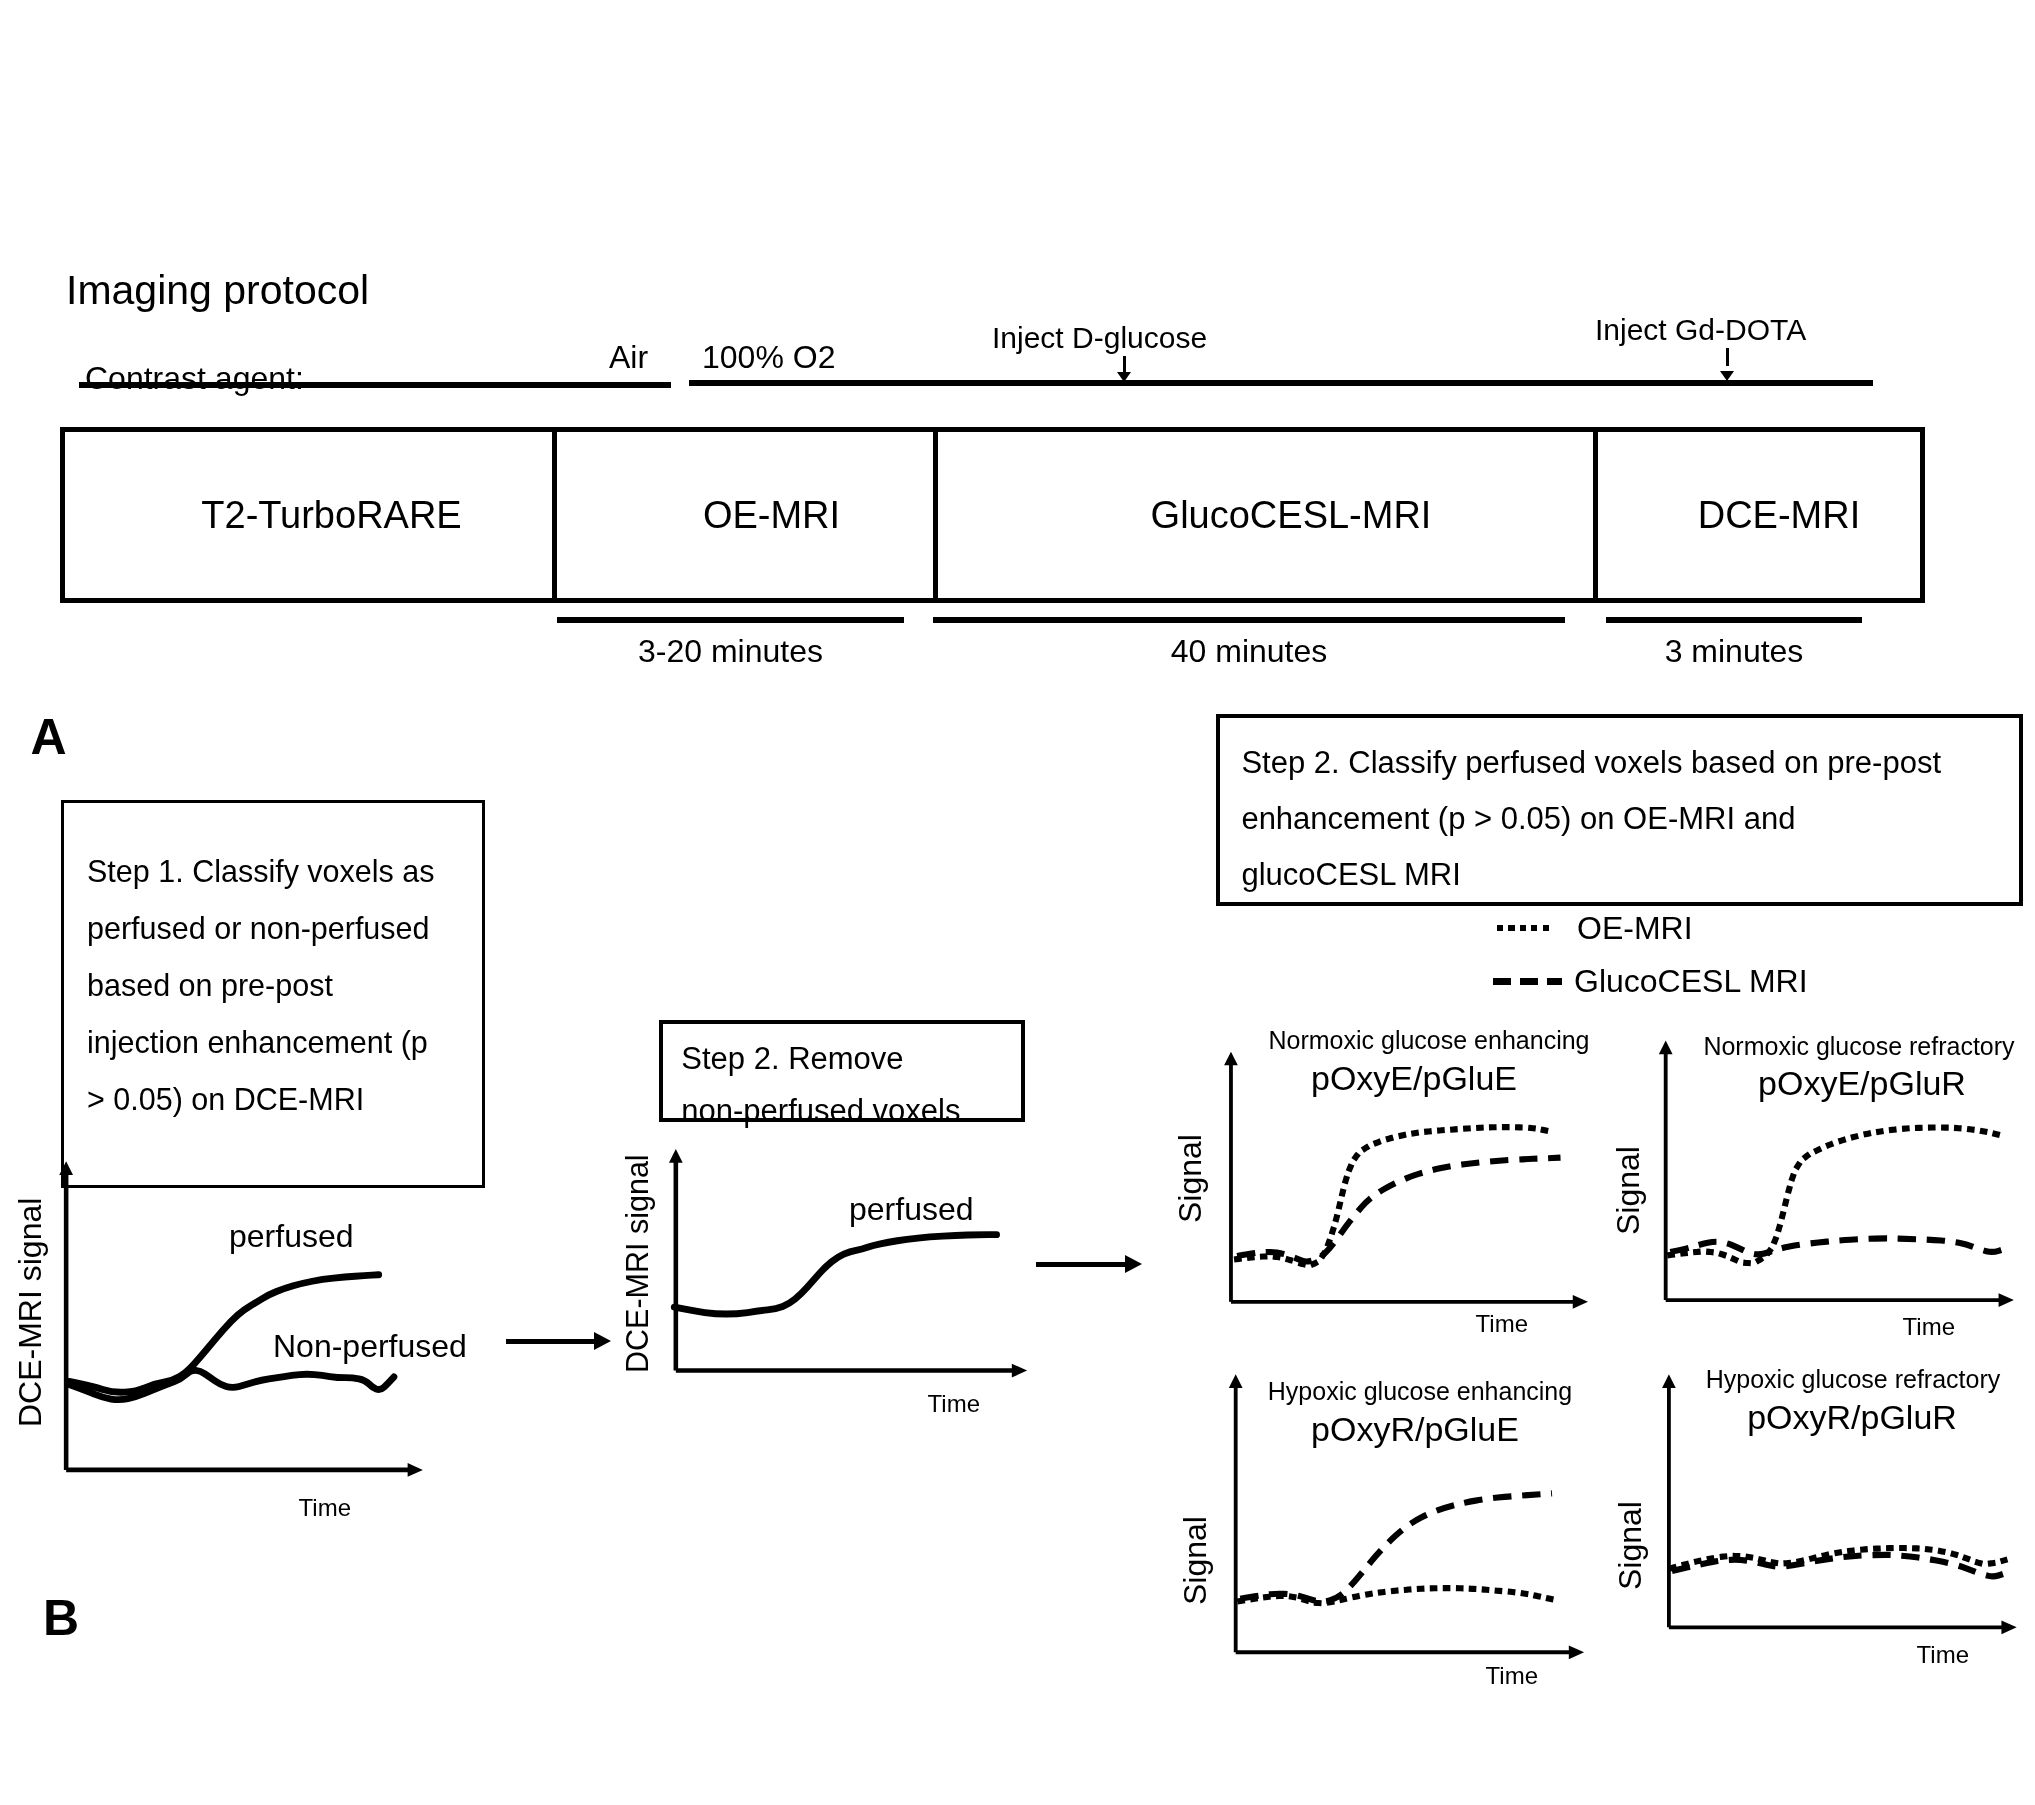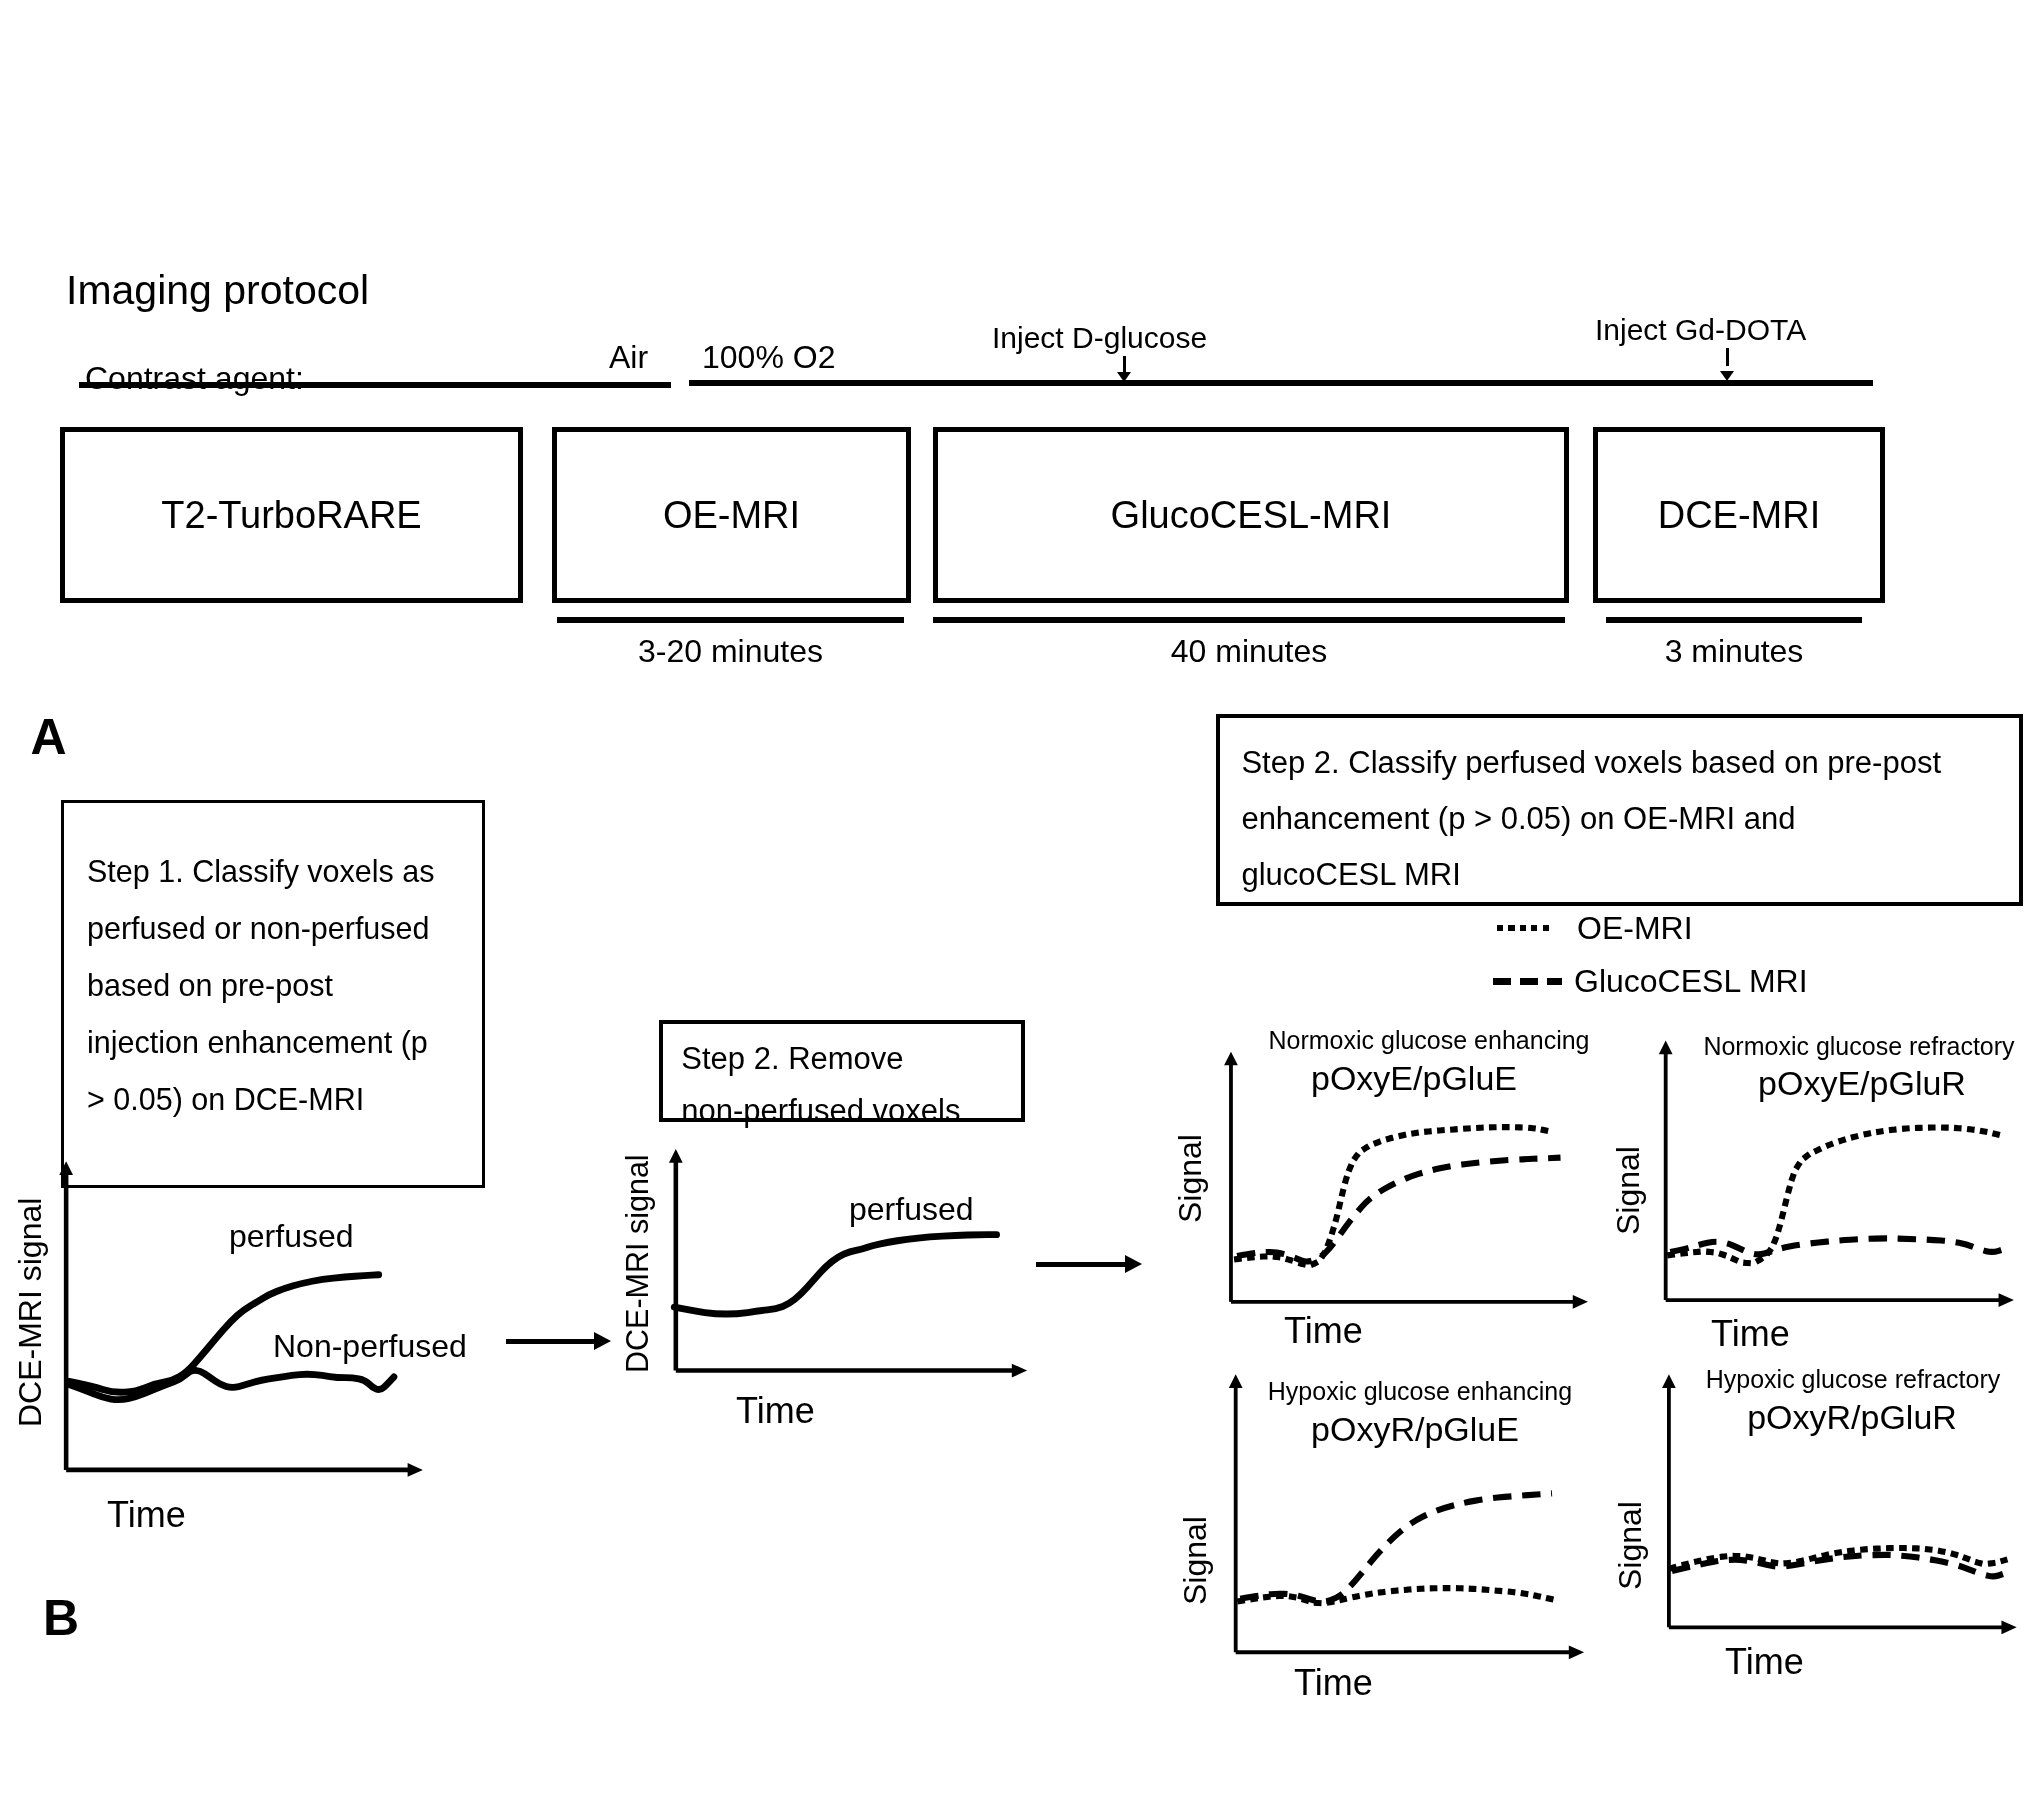--- a/index.html
+++ b/index.html
@@ -7,31 +7,31 @@
     width:2035px;height:1806px;position:relative;background:#ffffff;
     font-family:"Liberation Sans", sans-serif;color:#000;overflow:hidden;
   }
   .abs{position:absolute;}
   .nowrap{white-space:nowrap;}
   .center{}
   .prelines{white-space:pre-line;}
   .hline{position:absolute;background:#000;}
   .seq-box{
     position:absolute;top:427px;height:166px;border:5.3px solid #000;background:#fff;
-    display:flex;align-items:center;justify-content:center;font-size:38px;
+    display:flex;align-items:center;justify-content:center;font-size:38px;padding-left:40px;
   }
   .dur-line{position:absolute;top:617px;height:6.1px;background:#000;}
   .dur-label{position:absolute;top:633px;font-size:32px;text-align:center;}
   .step-box{position:absolute;border:4.6px solid #000;background:#fff;box-sizing:border-box;}
   .panel-letter{position:absolute;font-size:50px;font-weight:bold;}
   .vlabel{
     position:absolute;writing-mode:vertical-rl;transform:rotate(180deg);
     text-align:center;font-size:32px;
   }
-  .xlabel{position:absolute;font-size:36px;text-align:left;width:244px;}
+  .xlabel{position:absolute;font-size:24px;text-align:right;width:244px;}
   .curve-label{position:absolute;font-size:32px;}
   .mini-title{position:absolute;font-size:25px;text-align:center;width:382px;white-space:nowrap;}
   .mini-sub{position:absolute;font-size:34px;text-align:center;width:382px;white-space:nowrap;}
   .legend-label{position:absolute;font-size:32px;white-space:nowrap;}
   .dotmark{position:absolute;width:56px;height:6.1px;
     background:repeating-linear-gradient(90deg,#000 0 6.1px,transparent 6.1px 11.4px);}
   .dashmark{position:absolute;width:69px;height:6.9px;
     background:repeating-linear-gradient(90deg,#000 0 17.6px,transparent 17.6px 27px);}
   .varrow-stem{position:absolute;width:3.1px;background:#000;}
   .varrow-head{position:absolute;width:0;height:0;

